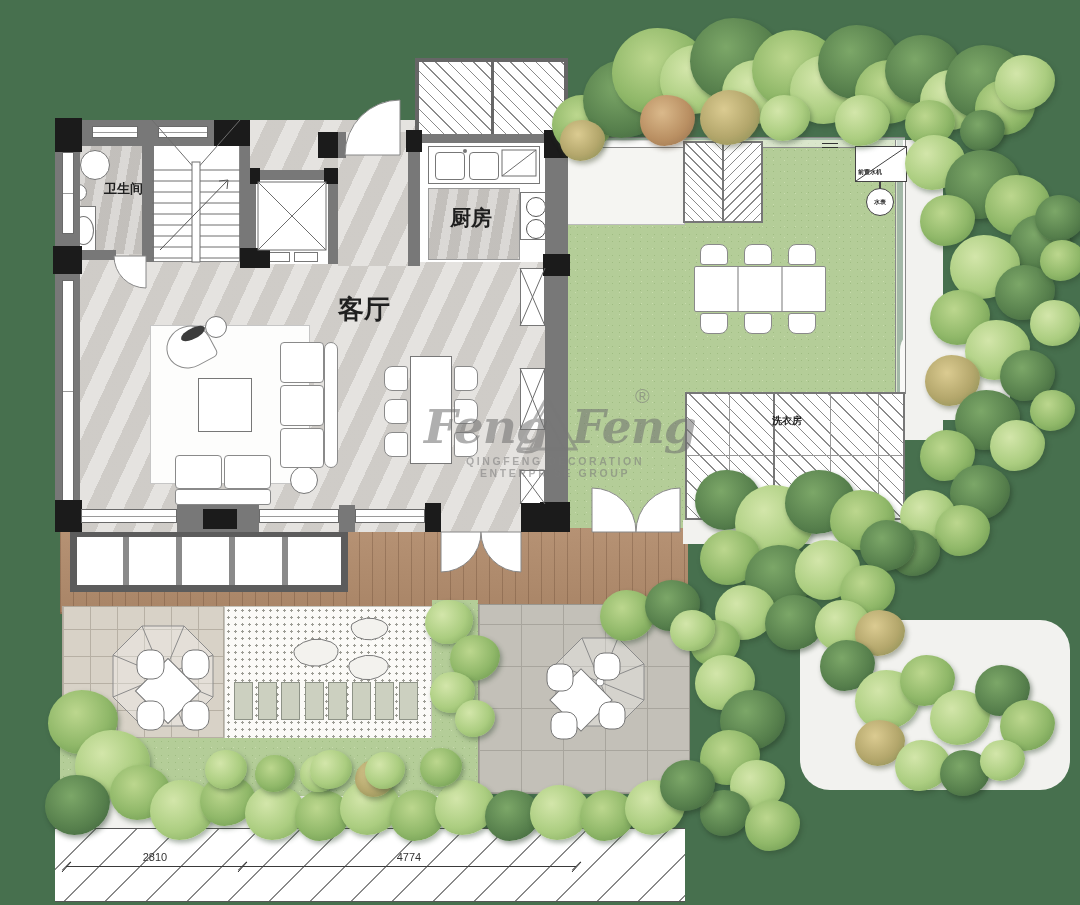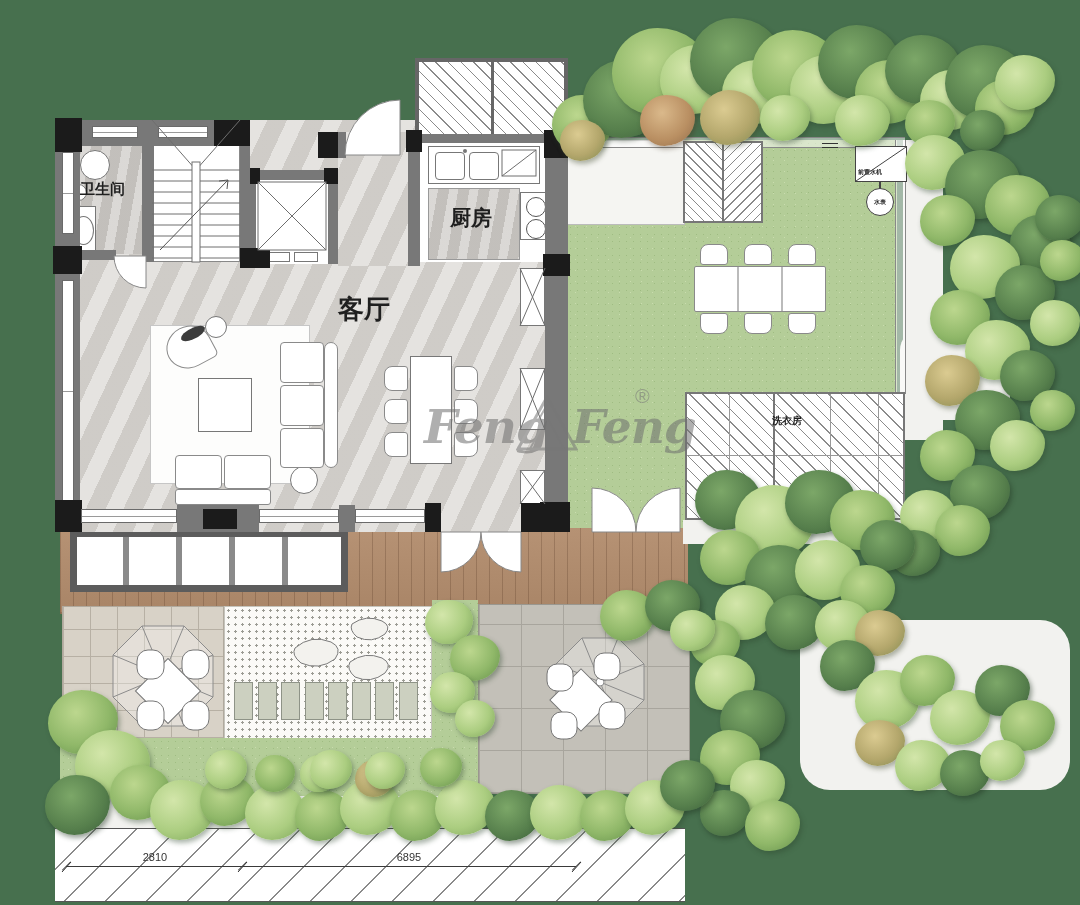--- a/index.html
+++ b/index.html
@@ -118,21 +118,21 @@
     <div class="a" style="left:375px;top:682px;width:17px;height:36px;background:#ccd0c0;border:1px solid #8e9387;"></div>
     <div class="a" style="left:399px;top:682px;width:17px;height:36px;background:#ccd0c0;border:1px solid #8e9387;"></div>
   </div>
 
   <div class="a hatch45" style="left:55px;top:828px;width:630px;height:72px;background-color:#fff;border-top:1.5px solid #555;border-bottom:1.5px solid #555;z-index:8;"></div>
   <div class="a" style="left:66px;top:866px;width:510px;height:1px;background:#3a3a3a;z-index:12;"></div>
   <div class="a tick" style="left:66px;top:860px;z-index:12;"></div>
   <div class="a tick" style="left:242px;top:860px;z-index:12;"></div>
   <div class="a tick" style="left:576px;top:860px;z-index:12;"></div>
   <div class="lbl" style="left:130px;top:851px;width:50px;text-align:center;font-size:11px;font-weight:normal;color:#333;z-index:12;">2810</div>
-  <div class="lbl" style="left:384px;top:851px;width:50px;text-align:center;font-size:11px;font-weight:normal;color:#333;z-index:12;">6895</div>
+  <div class="lbl" style="left:384px;top:851px;width:50px;text-align:center;font-size:11px;font-weight:normal;color:#333;z-index:12;">4774</div>
 
   <div class="a marble" style="left:62px;top:120px;width:484px;height:412px;z-index:15;"></div>
 
   <div class="a marble2" style="left:64px;top:132px;width:80px;height:122px;z-index:18;"></div>
   <div class="a whitebox" style="left:68px;top:152px;width:10px;height:28px;z-index:20;"></div>
   <div class="a whitebox" style="left:80px;top:150px;width:30px;height:30px;border-radius:50%;z-index:20;"></div>
   <div class="a whitebox" style="left:70px;top:184px;width:17px;height:17px;border-radius:50%;z-index:20;"></div>
   <div class="a whitebox" style="left:68px;top:206px;width:28px;height:46px;border-radius:0;z-index:20;">
     <div class="a" style="left:4px;top:9px;width:19px;height:27px;border:1px solid #777;border-radius:50%;"></div>
   </div>
@@ -400,28 +400,29 @@
       <div class="tree t-m" style="left: 420px; top: 748px; width: 42px; height: 39px;"></div>
       <div class="tree t-l" style="left: 425px; top: 600px; width: 48px; height: 44px;"></div>
       <div class="tree t-m" style="left: 450px; top: 635px; width: 50px; height: 46px;"></div>
       <div class="tree t-l" style="left: 430px; top: 672px; width: 45px; height: 41px;"></div>
       <div class="tree t-l" style="left: 455px; top: 700px; width: 40px; height: 37px;"></div>
       <div class="tree t-m" style="left: 600px; top: 590px; width: 55px; height: 51px;"></div>
       <div class="tree t-d" style="left: 645px; top: 580px; width: 55px; height: 51px;"></div>
       <div class="tree t-l" style="left: 670px; top: 610px; width: 45px; height: 41px;"></div>
     </div>
 
-  <div class="lbl" style="left:80px;top:180px;font-size:15px;z-index:55;">卫生间</div>
+  <div class="lbl" style="left:104px;top:180px;font-size:13px;z-index:55;">卫生间</div>
   <div class="lbl" style="left:338px;top:292px;font-size:26px;z-index:55;">客厅</div>
   <div class="lbl" style="left:450px;top:204px;font-size:21px;z-index:55;">厨房</div>
   <div class="lbl" style="left:772px;top:414px;font-size:10px;z-index:55;">洗衣房</div>
 
   <div id="watermark" class="a" style="left:420px;top:385px;width:270px;height:125px;z-index:60;">
     <span class="a" style="left:215px;top:0px;font-size:20px;color:#777;">®</span>
     <span class="a wm-script" style="left:4px;top:14px;">Feng</span>
     <svg class="a" width="62" height="56" style="left:96px;top:10px;" viewBox="0 0 62 56">
       <polygon points="31,2 60,54 2,54" fill="none" stroke="#777" stroke-width="3"></polygon>
       <path d="M14,54 L31,22 L48,54 M31,10 L23,24" fill="none" stroke="#777" stroke-width="2"></path>
     </svg>
     <span class="a wm-script" style="left:152px;top:14px;">Feng</span>
+    <div class="a wm-en" style="left:0px;top:70px;width:270px;text-align:center;">QINGFENG DECORATION ENTERPRISE GROUP</div>
   </div>
 
 </div>
 
 </body></html>

